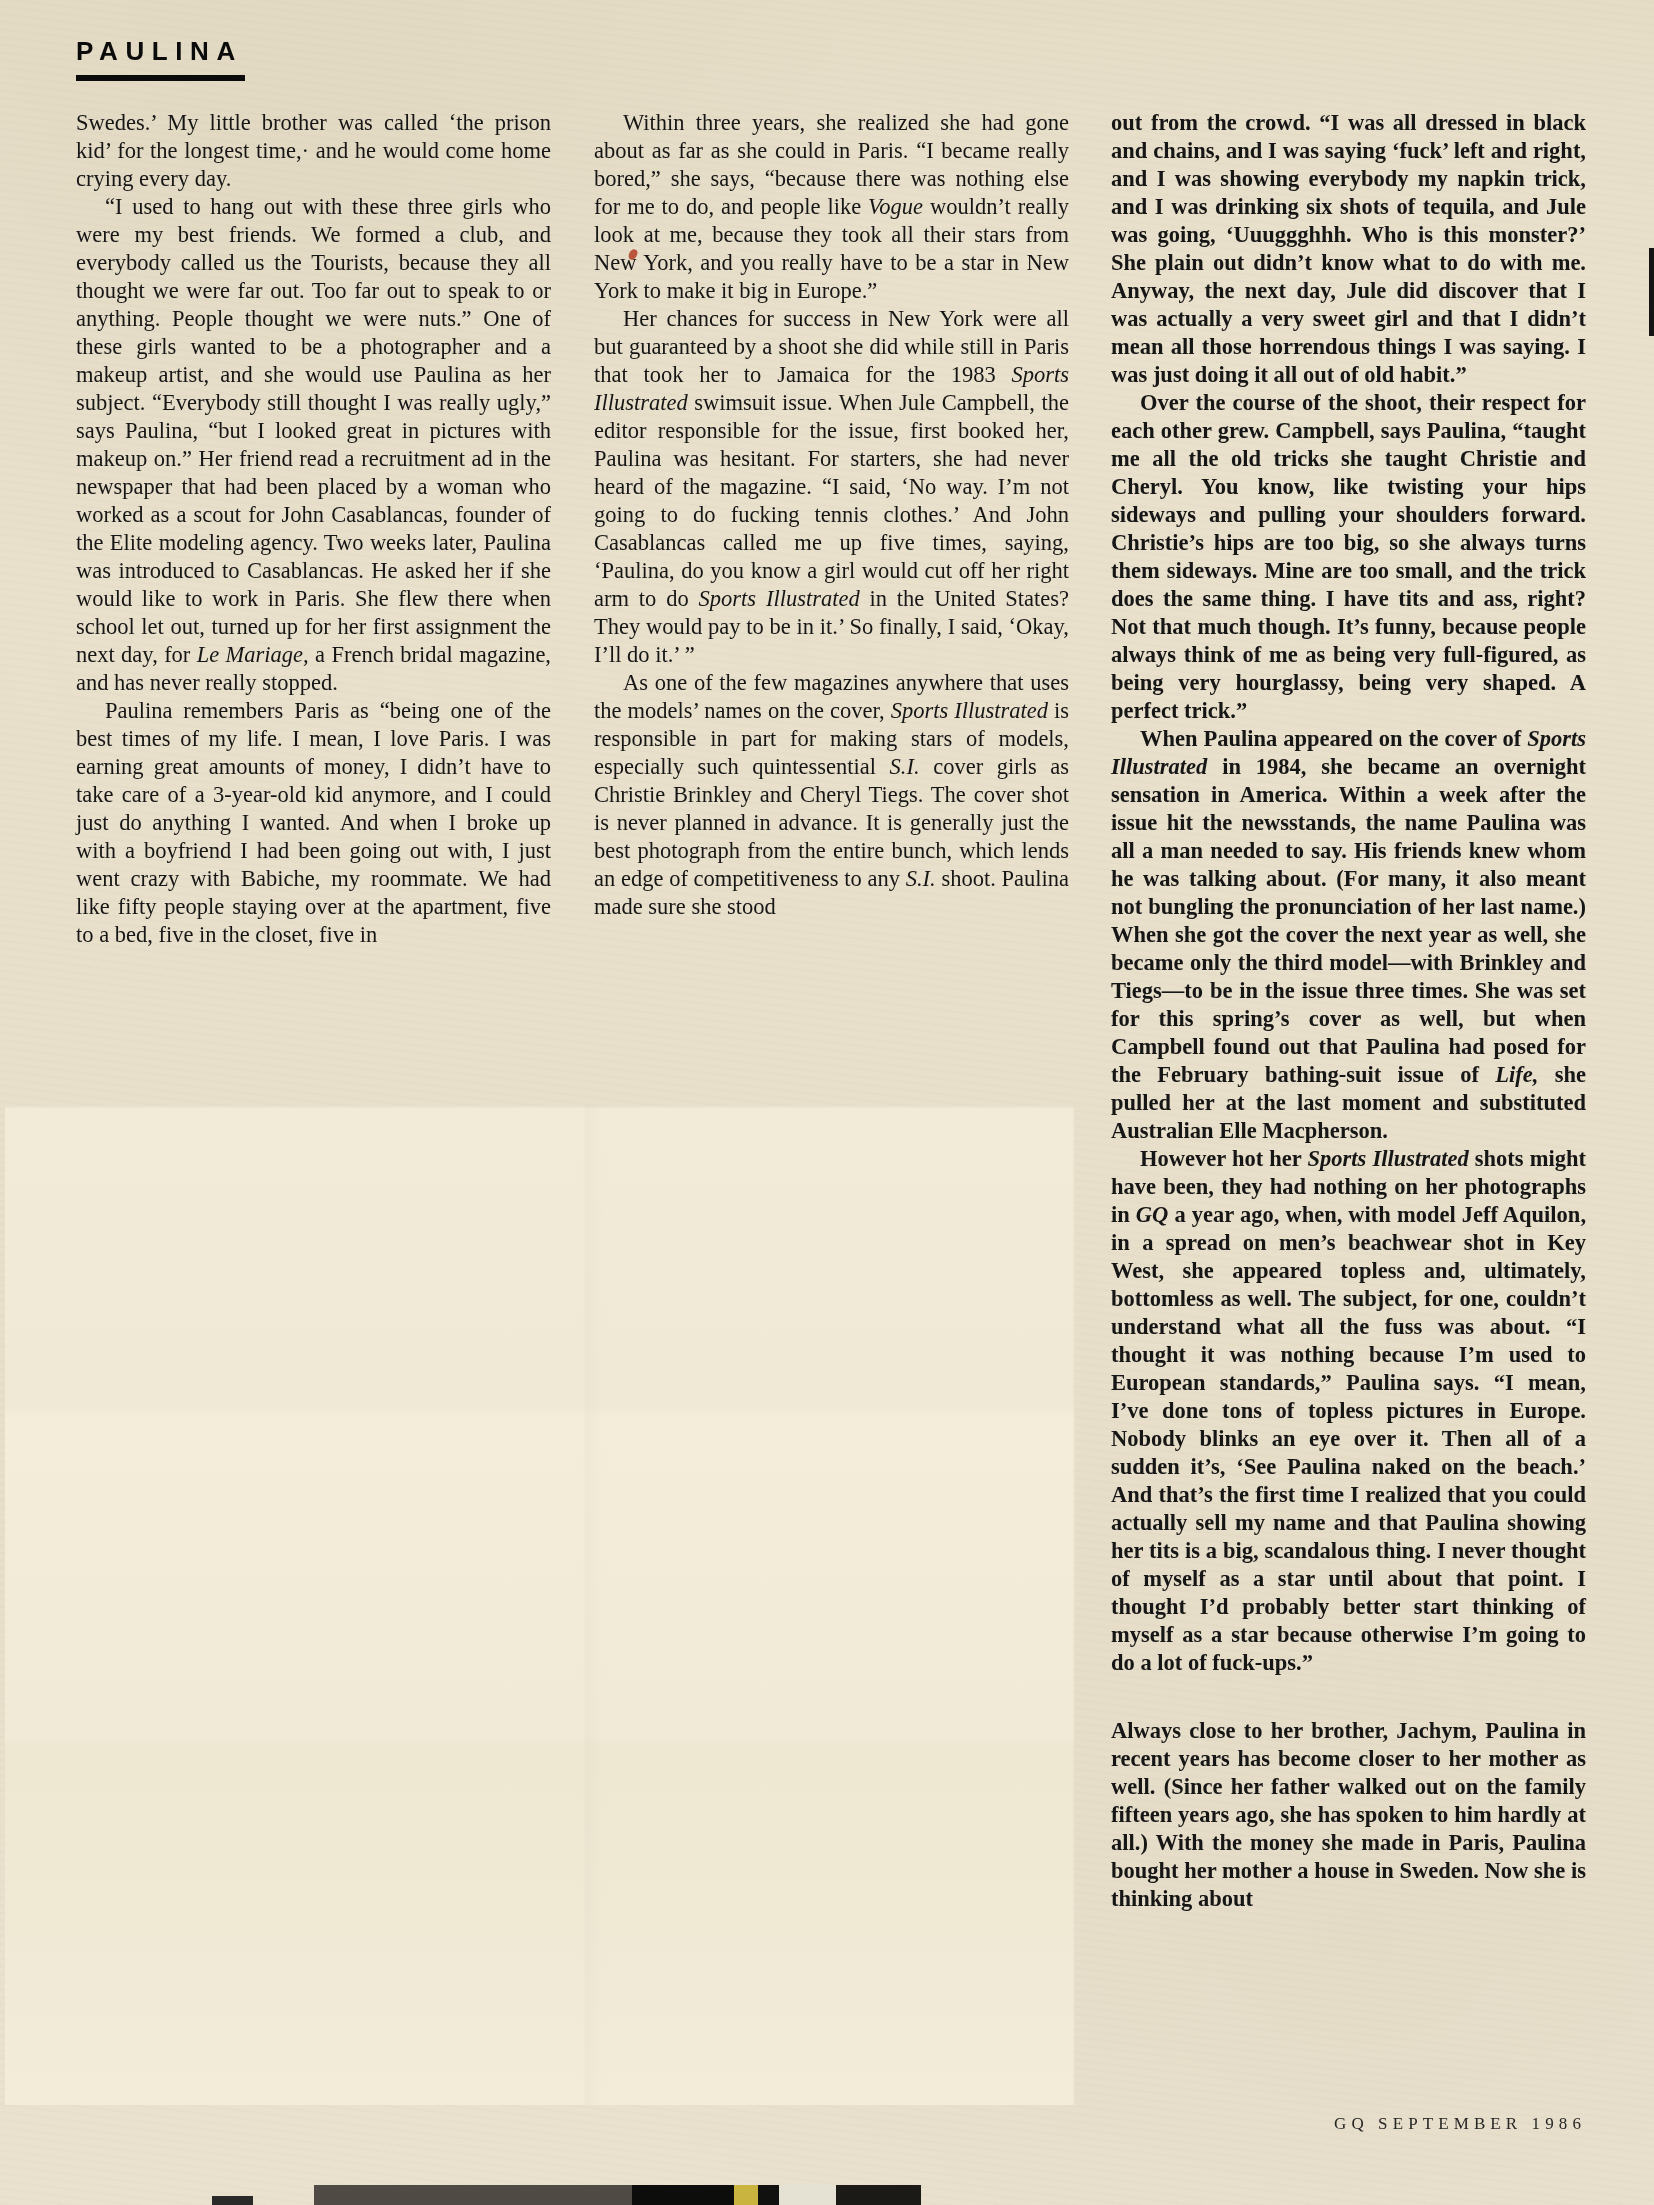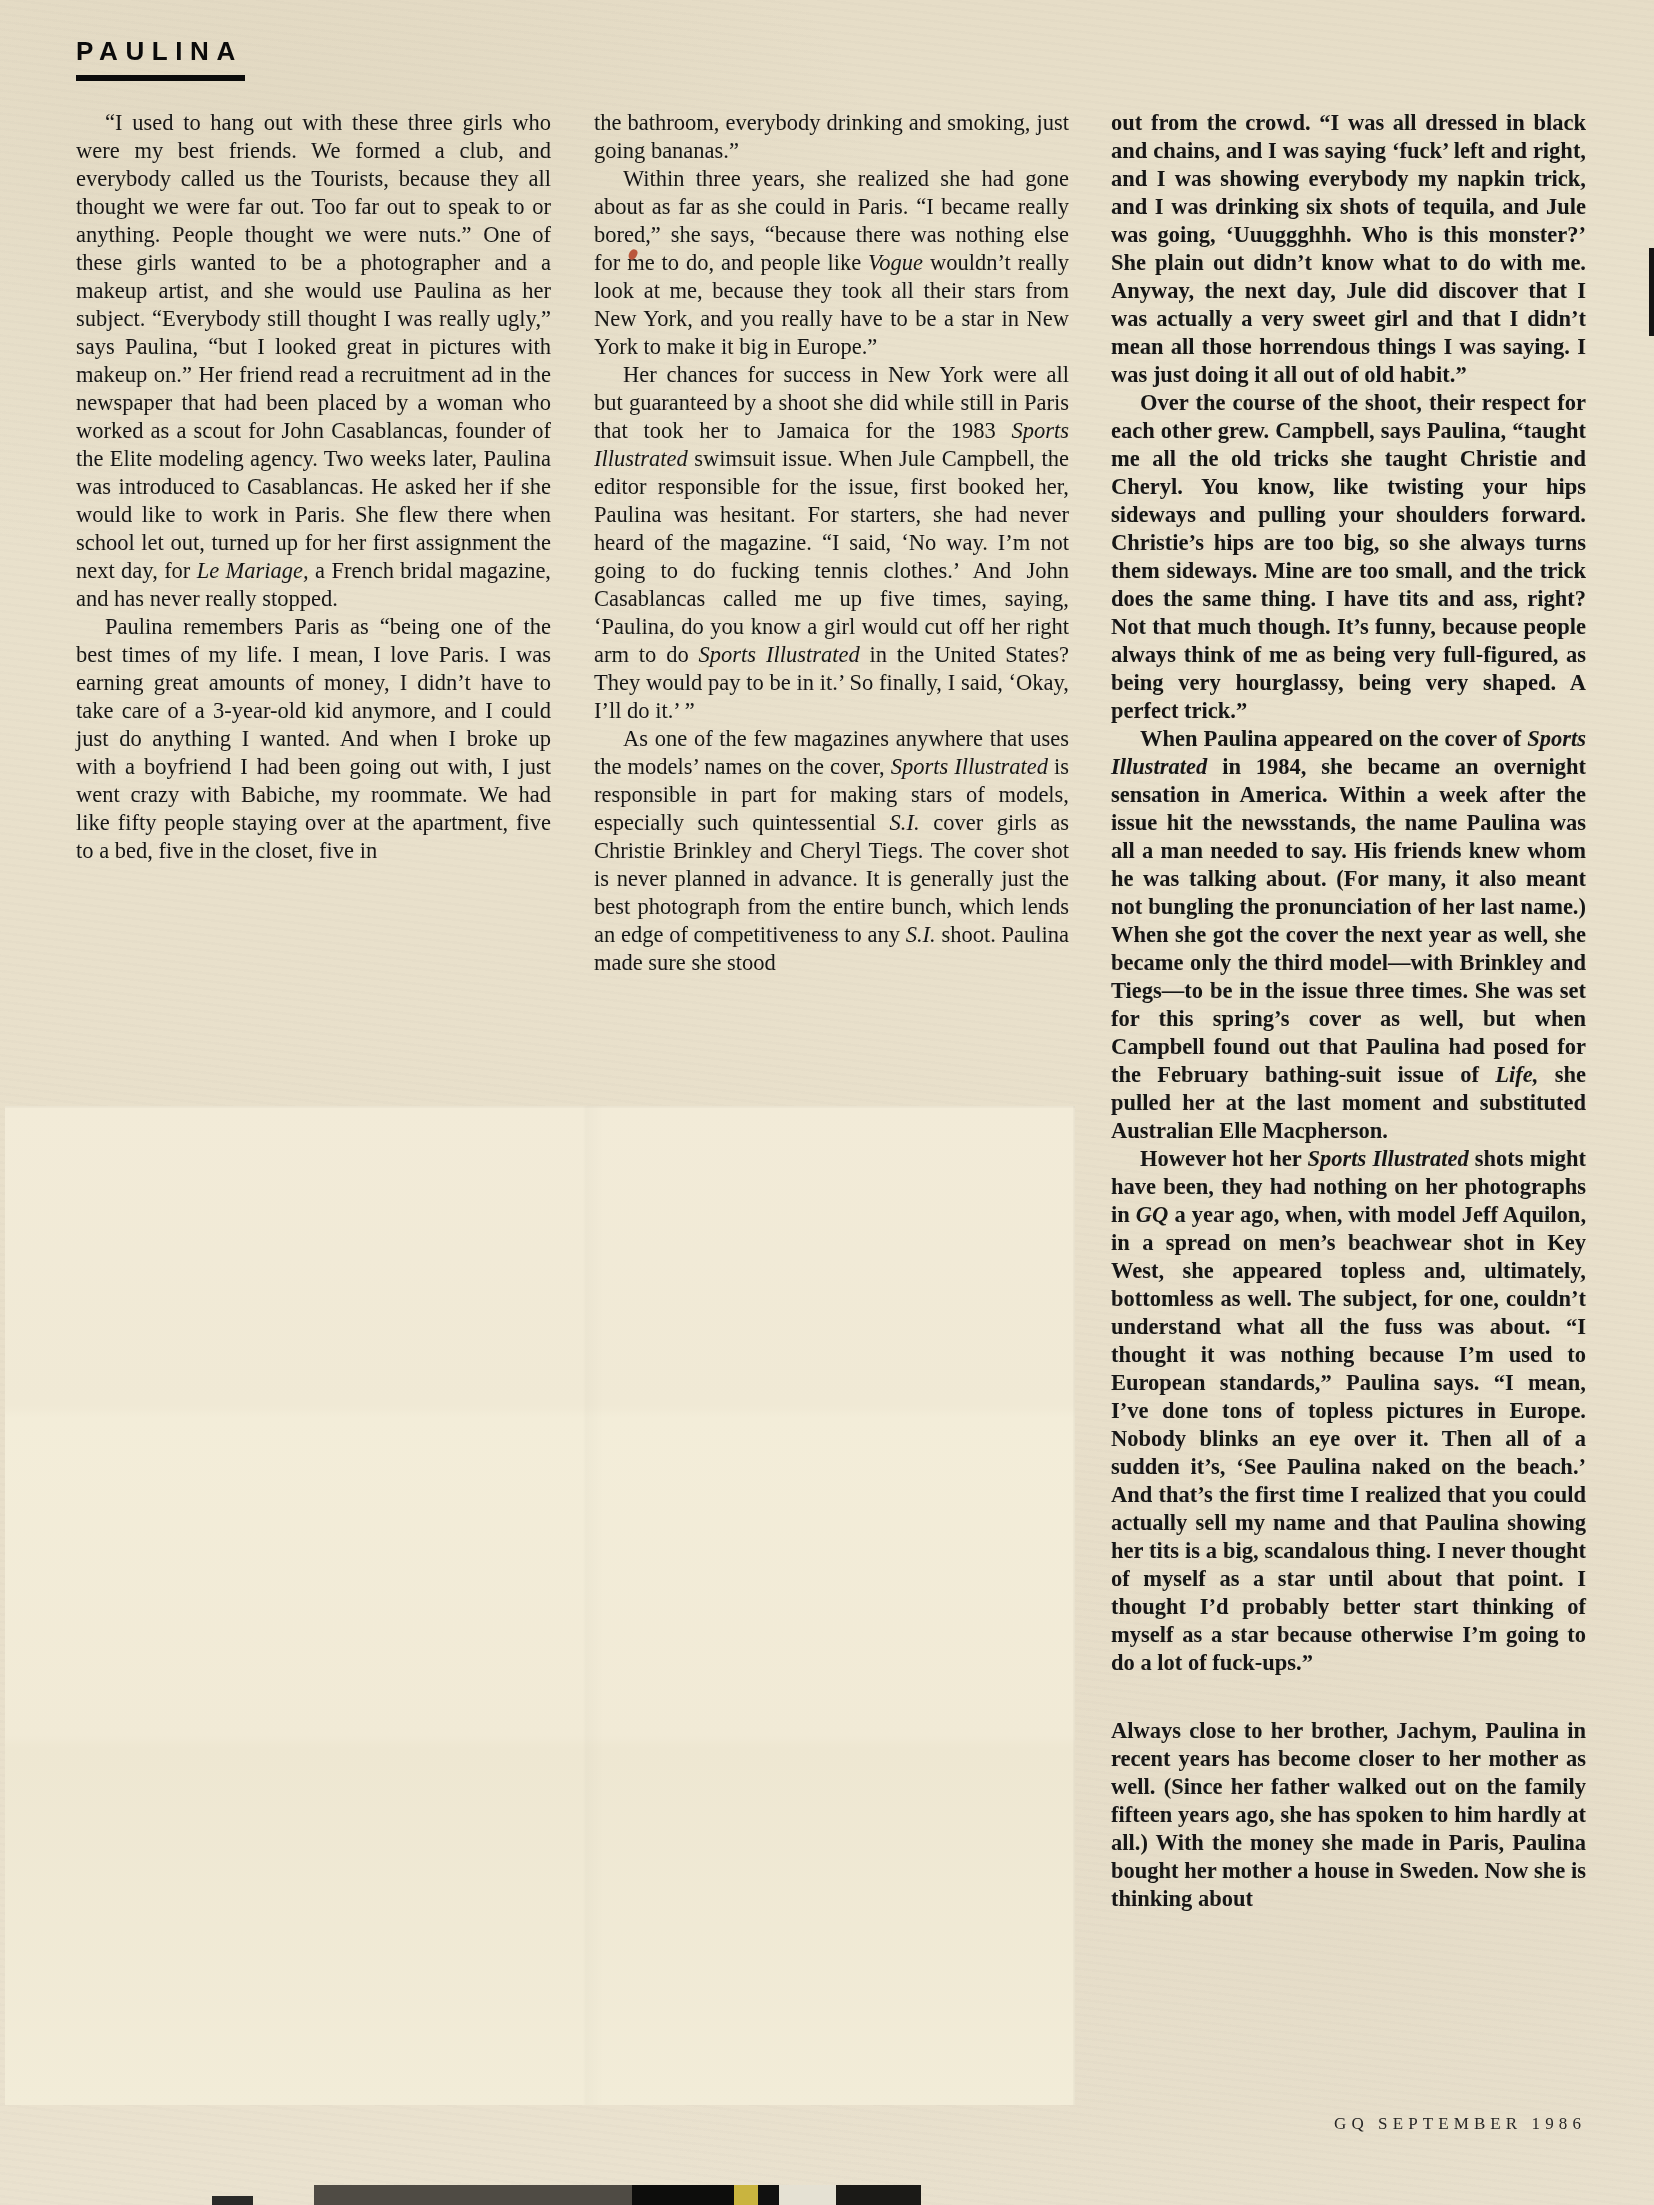--- a/index.html
+++ b/index.html
@@ -120,25 +120,25 @@
 
 <div class="page">
 
   <div class="header">
     <span class="header-title">PAULINA</span>
   </div>
 
   <div class="photo-area"></div>
 
   <div class="column col-1">
+      <p class="para"><span>Swedes.’ My little brother was called ‘the prison kid’ for the longest time,· and he would come home crying every day.</span></p>
       <p class="para indent"><span>“I used to hang out with these three girls who were my best friends. We formed a club, and everybody called us the Tourists, because they all thought we were far out. Too far out to speak to or anything. People thought we were nuts.” One of these girls wanted to be a photographer and a makeup artist, and she would use Paulina as her subject. “Everybody still thought I was really ugly,” says Paulina, “but I looked great in pictures with makeup on.” Her friend read a recruitment ad in the newspaper that had been placed by a woman who worked as a scout for John Casablancas, founder of the Elite modeling agency. Two weeks later, Paulina was introduced to Casablancas. He asked her if she would like to work in Paris. She flew there when school let out, turned up for her first assignment the next day, for </span><span class="italic">Le Mariage,</span><span> a French bridal magazine, and has never really stopped.</span></p>
       <p class="para indent"><span>Paulina remembers Paris as “being one of the best times of my life. I mean, I love Paris. I was earning great amounts of money, I didn’t have to take care of a 3-year-old kid anymore, and I could just do anything I wanted. And when I broke up with a boyfriend I had been going out with, I just went crazy with Babiche, my roommate. We had like fifty people staying over at the apartment, five to a bed, five in the closet, five in</span></p>
     </div>
   <div class="column col-2">
-      <p class="para"><span>the bathroom, everybody drinking and smoking, just going bananas.”</span></p>
       <p class="para indent"><span>Within three years, she realized she had gone about as far as she could in Paris. “I became really bored,” she says, “because there was nothing else for me to do, and people like </span><span class="italic">Vogue</span><span> wouldn’t really look at me, because they took all their stars from New York, and you really have to be a star in New York to make it big in Europe.”</span></p>
       <p class="para indent"><span>Her chances for success in New York were all but guaranteed by a shoot she did while still in Paris that took her to Jamaica for the 1983 </span><span class="italic">Sports Illustrated</span><span> swimsuit issue. When Jule Campbell, the editor responsible for the issue, first booked her, Paulina was hesitant. For starters, she had never heard of the magazine. “I said, ‘No way. I’m not going to do fucking tennis clothes.’ And John Casablancas called me up five times, saying, ‘Paulina, do you know a girl would cut off her right arm to do </span><span class="italic">Sports Illustrated</span><span> in the United States? They would pay to be in it.’ So finally, I said, ‘Okay, I’ll do it.’ ”</span></p>
       <p class="para indent"><span>As one of the few magazines anywhere that uses the models’ names on the cover, </span><span class="italic">Sports Illustrated</span><span> is responsible in part for making stars of models, especially such quintessential </span><span class="italic">S.I.</span><span> cover girls as Christie Brinkley and Cheryl Tiegs. The cover shot is never planned in advance. It is generally just the best photograph from the entire bunch, which lends an edge of competitiveness to any </span><span class="italic">S.I.</span><span> shoot. Paulina made sure she stood</span></p>
     </div>
   <div class="column col-3">
       <p class="para"><span>out from the crowd. “I was all dressed in black and chains, and I was saying ‘fuck’ left and right, and I was showing everybody my napkin trick, and I was drinking six shots of tequila, and Jule was going, ‘Uuuggghhh. Who is this monster?’ She plain out didn’t know what to do with me. Anyway, the next day, Jule did discover that I was actually a very sweet girl and that I didn’t mean all those horrendous things I was saying. I was just doing it all out of old habit.”</span></p>
       <p class="para indent"><span>Over the course of the shoot, their respect for each other grew. Campbell, says Paulina, “taught me all the old tricks she taught Christie and Cheryl. You know, like twisting your hips sideways and pulling your shoulders forward. Christie’s hips are too big, so she always turns them sideways. Mine are too small, and the trick does the same thing. I have tits and ass, right? Not that much though. It’s funny, because people always think of me as being very full-figured, as being very hourglassy, being very shaped. A perfect trick.”</span></p>
       <p class="para indent"><span>When Paulina appeared on the cover of </span><span class="italic">Sports Illustrated</span><span> in 1984, she became an overnight sensation in America. Within a week after the issue hit the newsstands, the name Paulina was all a man needed to say. His friends knew whom he was talking about. (For many, it also meant not bungling the pronunciation of her last name.) When she got the cover the next year as well, she became only the third model—with Brinkley and Tiegs—to be in the issue three times. She was set for this spring’s cover as well, but when Campbell found out that Paulina had posed for the February bathing-suit issue of </span><span class="italic">Life,</span><span> she pulled her at the last moment and substituted Australian Elle Macpherson.</span></p>
       <p class="para indent"><span>However hot her </span><span class="italic">Sports Illustrated</span><span> shots might have been, they had nothing on her photographs in </span><span class="italic">GQ</span><span> a year ago, when, with model Jeff Aquilon, in a spread on men’s beachwear shot in Key West, she appeared topless and, ultimately, bottomless as well. The subject, for one, couldn’t understand what all the fuss was about. “I thought it was nothing because I’m used to European standards,” Paulina says. “I mean, I’ve done tons of topless pictures in Europe. Nobody blinks an eye over it. Then all of a sudden it’s, ‘See Paulina naked on the beach.’ And that’s the first time I realized that you could actually sell my name and that Paulina showing her tits is a big, scandalous thing. I never thought of myself as a star until about that point. I thought I’d probably better start thinking of myself as a star because otherwise I’m going to do a lot of fuck-ups.”</span></p>
       <p class="para gap-before"><span>Always close to her brother, Jachym, Paulina in recent years has become closer to her mother as well. (Since her father walked out on the family fifteen years ago, she has spoken to him hardly at all.) With the money she made in Paris, Paulina bought her mother a house in Sweden. Now she is thinking about</span></p>

